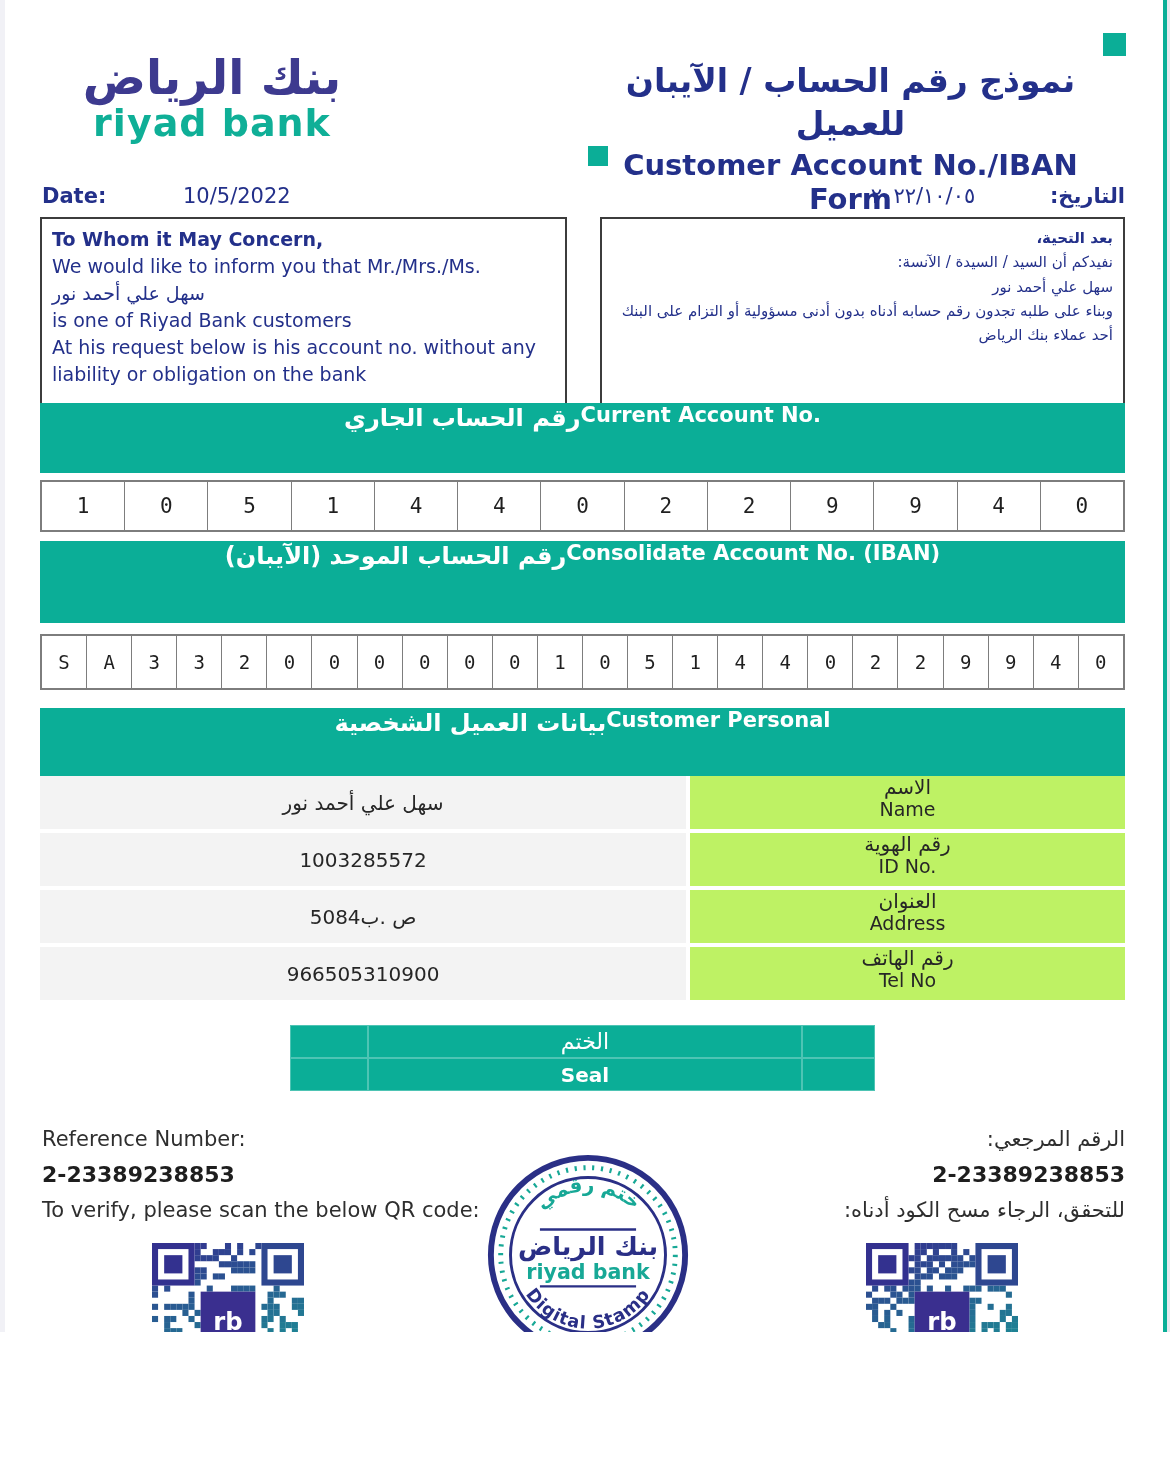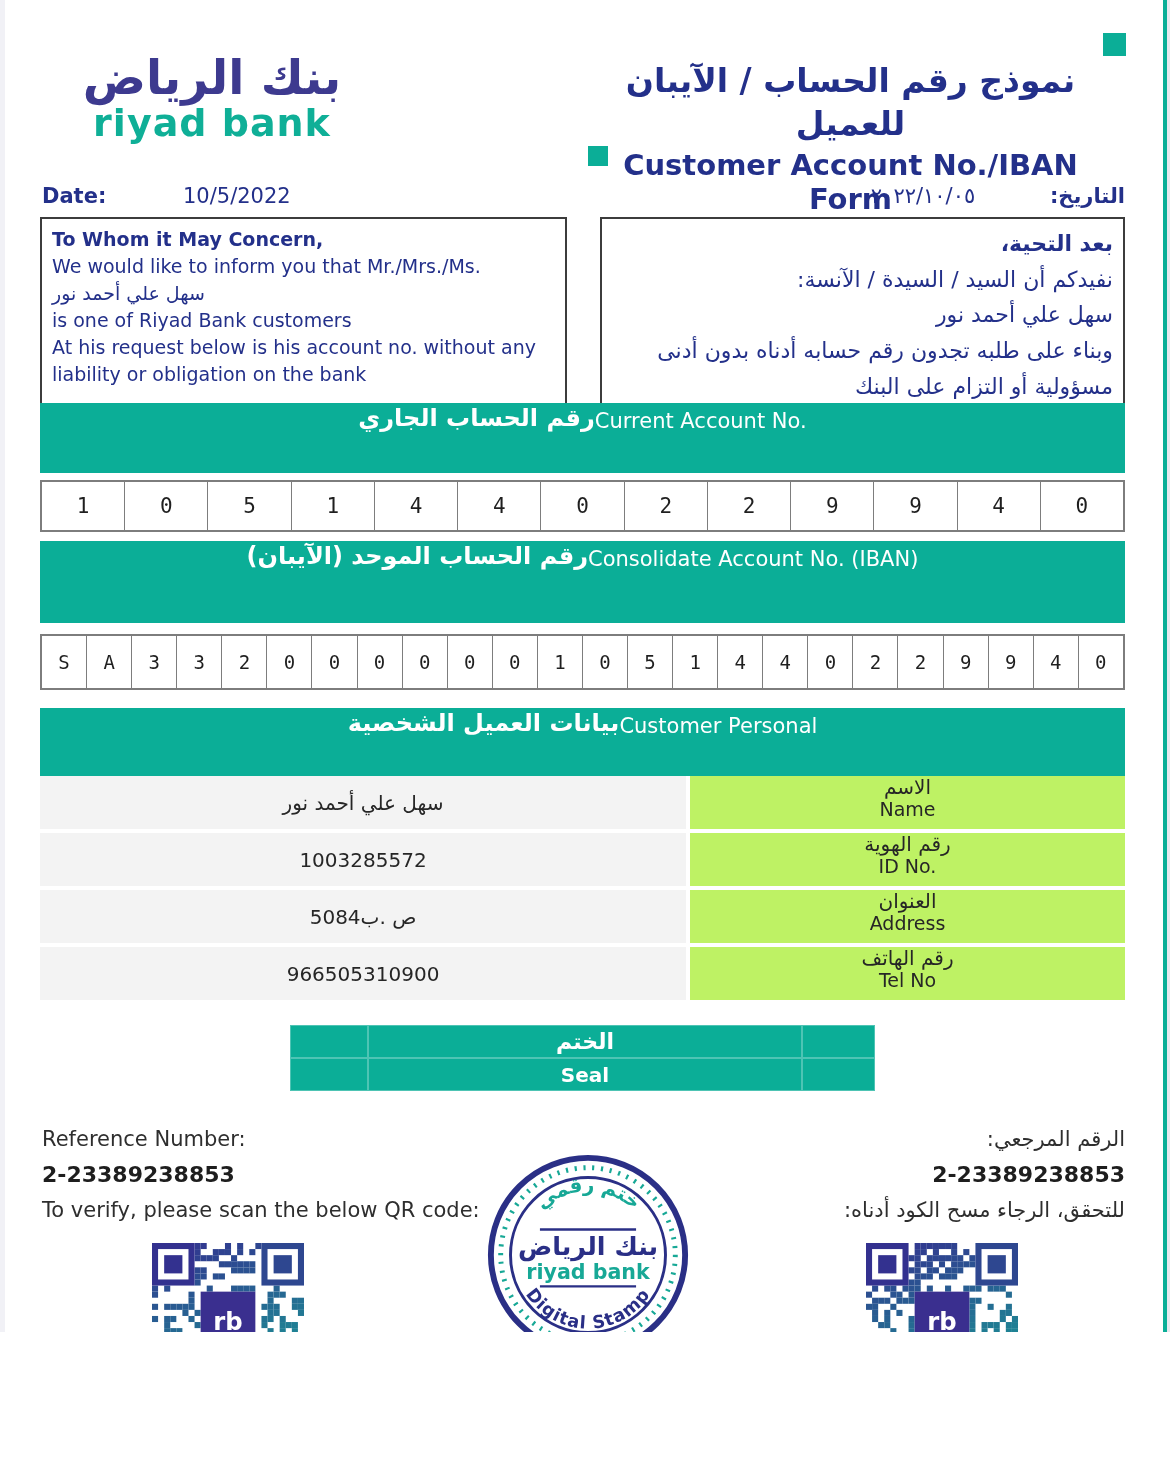--- a/index.html
+++ b/index.html
@@ -23,28 +23,28 @@
   .title-en{font-size:29px;font-weight:700;margin-top:2px;}
   
   .date-en{position:absolute;left:42px;top:184px;font-size:21px;}
   .date-en .lbl{font-weight:700;margin-right:70px;}
   .date-ar{position:absolute;right:45px;top:184px;font-size:21px;direction:rtl;}
   .date-ar .lbl{font-weight:700;margin-left:68px;}
   
   .letter{position:absolute;top:217px;height:172px;border:2px solid #3C3C3C;
           padding:7px 10px;box-sizing:content-box;font-size:19px;line-height:1.42;}
   .letter-en{left:40px;width:503px;}
-  .letter-ar{left:600px;width:501px;direction:rtl;text-align:right;font-size:22px;line-height:1.62;}
+  .letter-ar{left:600px;width:501px;direction:rtl;text-align:right;font-size:15px;line-height:1.62;}
   .letter .b{font-weight:700;}
   .letter-en .rtl-line{direction:rtl;text-align:left;}
   
   .banner{position:absolute;left:40px;width:1085px;background:#0BAE97;color:#fff;text-align:center;
           display:flex;flex-direction:row;justify-content:center;}
   .banner .ar{font-size:24px;font-weight:700;direction:rtl;line-height:1.25;}
-  .banner .en{font-size:21px;font-weight:400;margin-top:6px;}
+  .banner .en{font-size:21px;font-weight:700;}
   .banner-current{top:403px;height:70px;}
   .banner-iban{top:541px;height:82px;}
   .banner-customer{top:708px;height:68px;}
   
   .digits{position:absolute;left:40px;width:1085px;display:flex;border:2px solid #7D7D7D;
           background:#fff;box-sizing:border-box;}
   .digits .cell{flex:1;display:flex;align-items:center;justify-content:center;
           border-left:1.5px solid #7D7D7D;font-family:"DejaVu Sans Mono",monospace;
           font-size:21px;color:#1F1F1F;}
   .digits .cell:first-child{border-left:none;}
@@ -58,21 +58,21 @@
         font-size:20px;color:#262626;direction:rtl;}
   .clab{flex:1;background:#bef264;display:flex;flex-direction:column;align-items:center;
         justify-content:flex-start;color:#262626;line-height:1.15;}
   .clab .ar{font-size:20px;direction:rtl;}
   .clab .en{font-size:19px;}
   
   .seal{position:absolute;left:290px;top:1025px;width:585px;height:66px;background:#0BAE97;
         display:grid;grid-template-columns:78px 1fr 73px;grid-template-rows:1fr 1fr;
         color:#fff;text-align:center;}
   .seal div{border:0.5px solid rgba(255,255,255,0.28);display:flex;align-items:center;justify-content:center;}
-  .seal .ar{font-size:22px;font-weight:700;direction:rtl;}
+  .seal .ar{font-size:22px;font-weight:400;direction:rtl;}
   .seal .en{font-size:20px;font-weight:700;}
   
   .ref{position:absolute;top:1127px;color:#2E2E2E;font-size:21px;}
   .ref-en{left:42px;}
   .ref-ar{right:45px;direction:rtl;text-align:right;}
   .ref .val{font-weight:700;font-size:22px;margin:11px 0;color:#1E1E1E;}
   
   .qr{position:absolute;width:152px;height:152px;}
   .qr-left{left:152px;top:1243px;}
   .qr-right{left:866px;top:1243px;}

